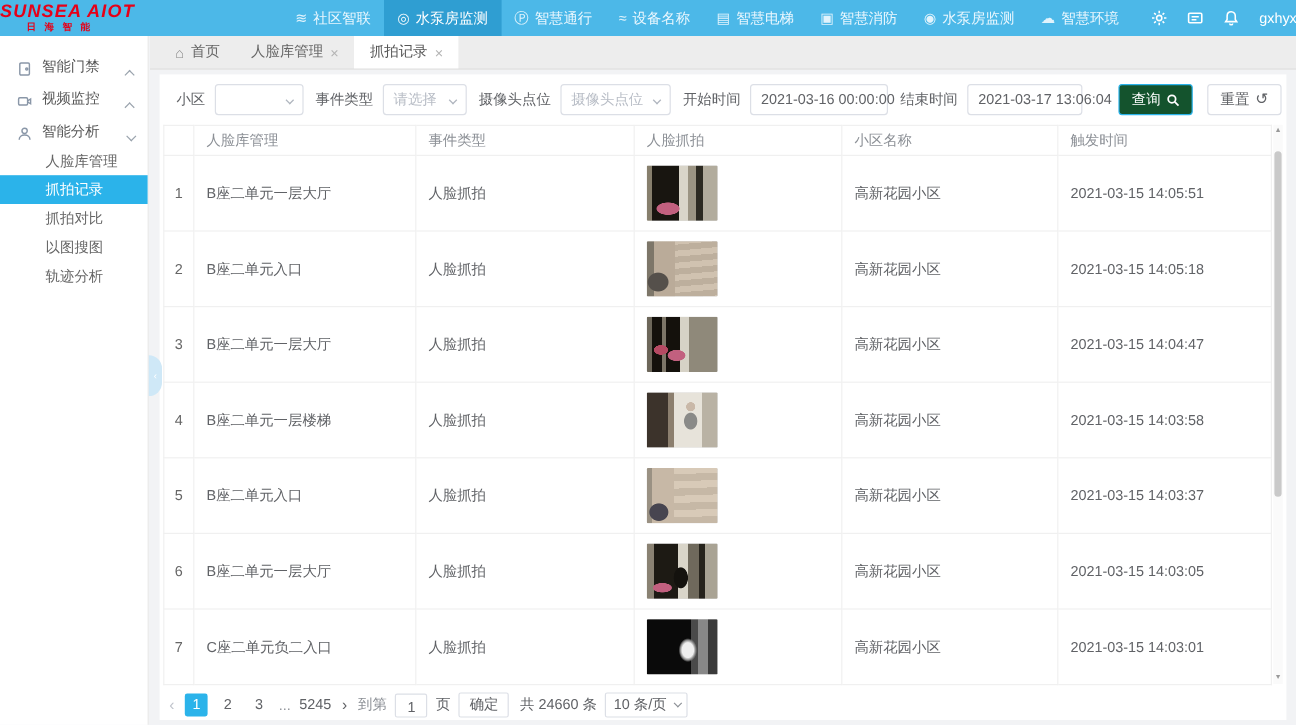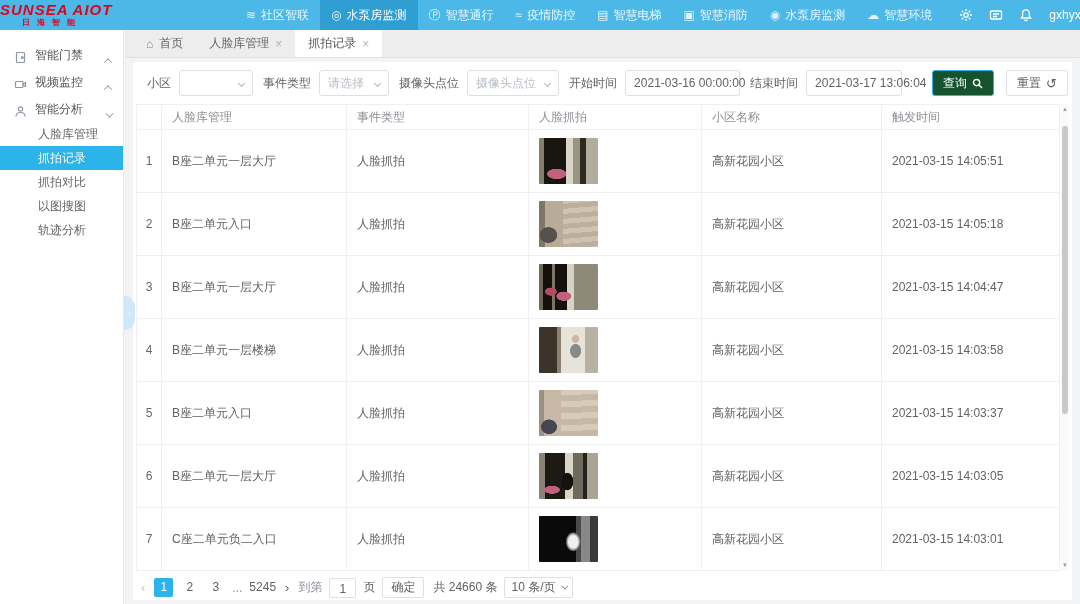--- a/index.html
+++ b/index.html
@@ -137,21 +137,21 @@
     <div class="topnav-item active">
       <span class="nav-ico">◎</span>
       <span>水泵房监测</span>
     </div>
     <div class="topnav-item">
       <span class="nav-ico">Ⓟ</span>
       <span>智慧通行</span>
     </div>
     <div class="topnav-item">
       <span class="nav-ico">≈</span>
-      <span>疫情防控</span>
+      <span>设备名称</span>
     </div>
     <div class="topnav-item">
       <span class="nav-ico">▤</span>
       <span>智慧电梯</span>
     </div>
     <div class="topnav-item">
       <span class="nav-ico">▣</span>
       <span>智慧消防</span>
     </div>
     <div class="topnav-item">

